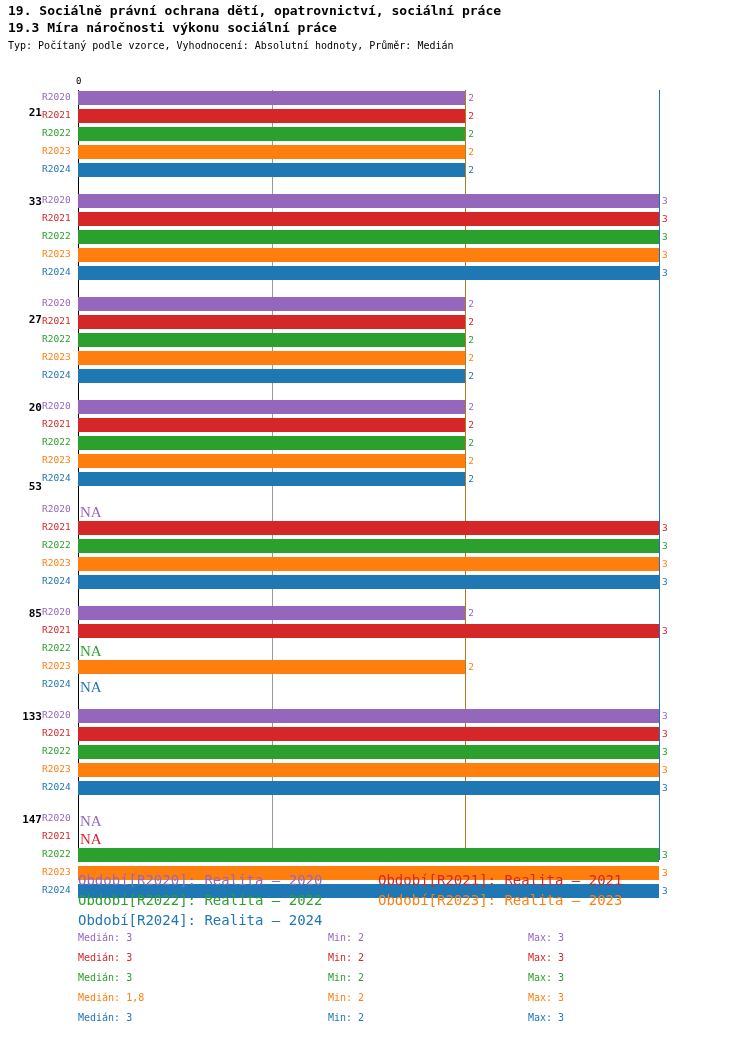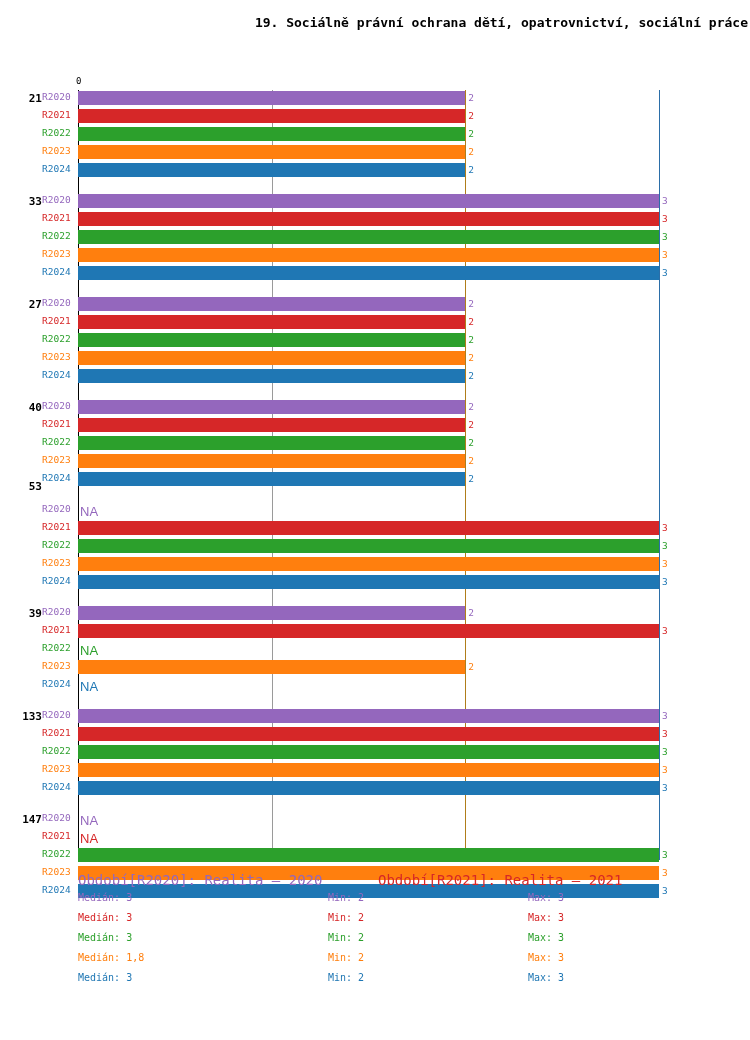--- a/index.html
+++ b/index.html
@@ -11,23 +11,22 @@
     height: 1040px;
     background: #ffffff;
     font-family: "DejaVu Sans Mono", monospace;
     color: #000000;
     position: relative;
     overflow: hidden;
   }
   .title-block {
     position: absolute;
     left: 8px;
-    top: 14px;
+    top: 2px;
     width: 740px;
-    text-align: right;
   }
   .title-line {
     font-family: "DejaVu Sans Mono", monospace;
     font-size: 13px;
     font-weight: bold;
     line-height: 17px;
     color: #000000;
     white-space: nowrap;
   }
   .subtitle-line {
@@ -93,22 +92,22 @@
   .bar-value {
     position: absolute;
     top: 2px;
     font-size: 9.5px;
     font-family: "DejaVu Sans Mono", monospace;
     white-space: nowrap;
   }
   .na-value {
     position: absolute;
     top: 2px;
-    font-size: 13px;
-    font-family: Liberation Sans, sans-serif;
+    font-size: 15px;
+    font-family: Liberation Serif, serif;
     left: 2px;
   }
 
   
   #legend {
     position: absolute;
     left: 78px;
     top: 872px;
     width: 620px;
   }
@@ -131,30 +130,32 @@
     font-size: 10px;
     font-family: "DejaVu Sans Mono", monospace;
     white-space: nowrap;
   }
 </style>
 </head>
 <body>
 
 <div class="title-block">
   <div class="title-line">19. Sociálně právní ochrana dětí, opatrovnictví, sociální práce</div>
+  <div class="title-line">19.3 Míra náročnosti výkonu sociální práce</div>
+  <div class="subtitle-line">Typ: Počítaný podle vzorce, Vyhodnocení: Absolutní hodnoty, Průměr: Medián</div>
 </div>
 
 <div class="axis-zero-label">0</div>
 
 <div id="plot">
     <div class="gridline" style="left: 193.651px; background: rgb(154, 154, 154);"></div>
     <div class="gridline" style="left: 387.302px; background: rgb(176, 125, 26);"></div>
     <div class="gridline" style="left: 580.952px; background: rgb(43, 110, 168);"></div>
     <div class="gridline" style="left: 0px; background: rgb(0, 0, 0);"></div>
-    <div class="group-label" style="top: 2px;">21</div>
+    <div class="group-label" style="top: 16px;">21</div>
     <div class="row" style="top: 0px; width: 610px;">
       <div class="row-label" style="color: rgb(148, 103, 189);">R2020</div>
       <div class="bar" style="width: 387.302px; background: rgb(148, 103, 189);"></div>
       <div class="bar-value" style="left: 390.302px; color: rgb(148, 103, 189);">2</div>
     </div>
     <div class="row" style="top: 18px; width: 610px;">
       <div class="row-label" style="color: rgb(214, 39, 40);">R2021</div>
       <div class="bar" style="width: 387.302px; background: rgb(214, 39, 40);"></div>
       <div class="bar-value" style="left: 390.302px; color: rgb(214, 39, 40);">2</div>
     </div>
@@ -192,21 +193,21 @@
     <div class="row" style="top: 157px; width: 610px;">
       <div class="row-label" style="color: rgb(255, 127, 14);">R2023</div>
       <div class="bar" style="width: 580.952px; background: rgb(255, 127, 14);"></div>
       <div class="bar-value" style="left: 583.952px; color: rgb(255, 127, 14);">3</div>
     </div>
     <div class="row" style="top: 175px; width: 610px;">
       <div class="row-label" style="color: rgb(31, 119, 180);">R2024</div>
       <div class="bar" style="width: 580.952px; background: rgb(31, 119, 180);"></div>
       <div class="bar-value" style="left: 583.952px; color: rgb(31, 119, 180);">3</div>
     </div>
-    <div class="group-label" style="top: 208px;">27</div>
+    <div class="group-label" style="top: 223px;">27</div>
     <div class="row" style="top: 206px; width: 610px;">
       <div class="row-label" style="color: rgb(148, 103, 189);">R2020</div>
       <div class="bar" style="width: 387.302px; background: rgb(148, 103, 189);"></div>
       <div class="bar-value" style="left: 390.302px; color: rgb(148, 103, 189);">2</div>
     </div>
     <div class="row" style="top: 224px; width: 610px;">
       <div class="row-label" style="color: rgb(214, 39, 40);">R2021</div>
       <div class="bar" style="width: 387.302px; background: rgb(214, 39, 40);"></div>
       <div class="bar-value" style="left: 390.302px; color: rgb(214, 39, 40);">2</div>
     </div>
@@ -218,21 +219,21 @@
     <div class="row" style="top: 260px; width: 610px;">
       <div class="row-label" style="color: rgb(255, 127, 14);">R2023</div>
       <div class="bar" style="width: 387.302px; background: rgb(255, 127, 14);"></div>
       <div class="bar-value" style="left: 390.302px; color: rgb(255, 127, 14);">2</div>
     </div>
     <div class="row" style="top: 278px; width: 610px;">
       <div class="row-label" style="color: rgb(31, 119, 180);">R2024</div>
       <div class="bar" style="width: 387.302px; background: rgb(31, 119, 180);"></div>
       <div class="bar-value" style="left: 390.302px; color: rgb(31, 119, 180);">2</div>
     </div>
-    <div class="group-label" style="top: 311px;">40</div>
+    <div class="group-label" style="top: 311px;">20</div>
     <div class="row" style="top: 309px; width: 610px;">
       <div class="row-label" style="color: rgb(148, 103, 189);">R2020</div>
       <div class="bar" style="width: 387.302px; background: rgb(148, 103, 189);"></div>
       <div class="bar-value" style="left: 390.302px; color: rgb(148, 103, 189);">2</div>
     </div>
     <div class="row" style="top: 327px; width: 610px;">
       <div class="row-label" style="color: rgb(214, 39, 40);">R2021</div>
       <div class="bar" style="width: 387.302px; background: rgb(214, 39, 40);"></div>
       <div class="bar-value" style="left: 390.302px; color: rgb(214, 39, 40);">2</div>
     </div>
@@ -269,21 +270,21 @@
     <div class="row" style="top: 466px; width: 610px;">
       <div class="row-label" style="color: rgb(255, 127, 14);">R2023</div>
       <div class="bar" style="width: 580.952px; background: rgb(255, 127, 14);"></div>
       <div class="bar-value" style="left: 583.952px; color: rgb(255, 127, 14);">3</div>
     </div>
     <div class="row" style="top: 484px; width: 610px;">
       <div class="row-label" style="color: rgb(31, 119, 180);">R2024</div>
       <div class="bar" style="width: 580.952px; background: rgb(31, 119, 180);"></div>
       <div class="bar-value" style="left: 583.952px; color: rgb(31, 119, 180);">3</div>
     </div>
-    <div class="group-label" style="top: 517px;">39</div>
+    <div class="group-label" style="top: 517px;">85</div>
     <div class="row" style="top: 515px; width: 610px;">
       <div class="row-label" style="color: rgb(148, 103, 189);">R2020</div>
       <div class="bar" style="width: 387.302px; background: rgb(148, 103, 189);"></div>
       <div class="bar-value" style="left: 390.302px; color: rgb(148, 103, 189);">2</div>
     </div>
     <div class="row" style="top: 533px; width: 610px;">
       <div class="row-label" style="color: rgb(214, 39, 40);">R2021</div>
       <div class="bar" style="width: 580.952px; background: rgb(214, 39, 40);"></div>
       <div class="bar-value" style="left: 583.952px; color: rgb(214, 39, 40);">3</div>
     </div>
@@ -350,20 +351,27 @@
       <div class="bar" style="width: 580.952px; background: rgb(31, 119, 180);"></div>
       <div class="bar-value" style="left: 583.952px; color: rgb(31, 119, 180);">3</div>
     </div>
   </div>
 
 <div id="legend">
     <div class="legend-row">
       <div class="legend-item" style="left: 0px; color: rgb(148, 103, 189);">Období[R2020]: Realita – 2020</div>
       <div class="legend-item" style="left: 300px; color: rgb(214, 39, 40);">Období[R2021]: Realita – 2021</div>
     </div>
+    <div class="legend-row">
+      <div class="legend-item" style="left: 0px; color: rgb(44, 160, 44);">Období[R2022]: Realita – 2022</div>
+      <div class="legend-item" style="left: 300px; color: rgb(255, 127, 14);">Období[R2023]: Realita – 2023</div>
+    </div>
+    <div class="legend-row">
+      <div class="legend-item" style="left: 0px; color: rgb(31, 119, 180);">Období[R2024]: Realita – 2024</div>
+    </div>
     <div class="stat-row">
       <div class="stat-cell" style="left: 0px; color: rgb(148, 103, 189);">Medián: 3</div>
       <div class="stat-cell" style="left: 250px; color: rgb(148, 103, 189);">Min: 2</div>
       <div class="stat-cell" style="left: 450px; color: rgb(148, 103, 189);">Max: 3</div>
     </div>
     <div class="stat-row">
       <div class="stat-cell" style="left: 0px; color: rgb(214, 39, 40);">Medián: 3</div>
       <div class="stat-cell" style="left: 250px; color: rgb(214, 39, 40);">Min: 2</div>
       <div class="stat-cell" style="left: 450px; color: rgb(214, 39, 40);">Max: 3</div>
     </div>

